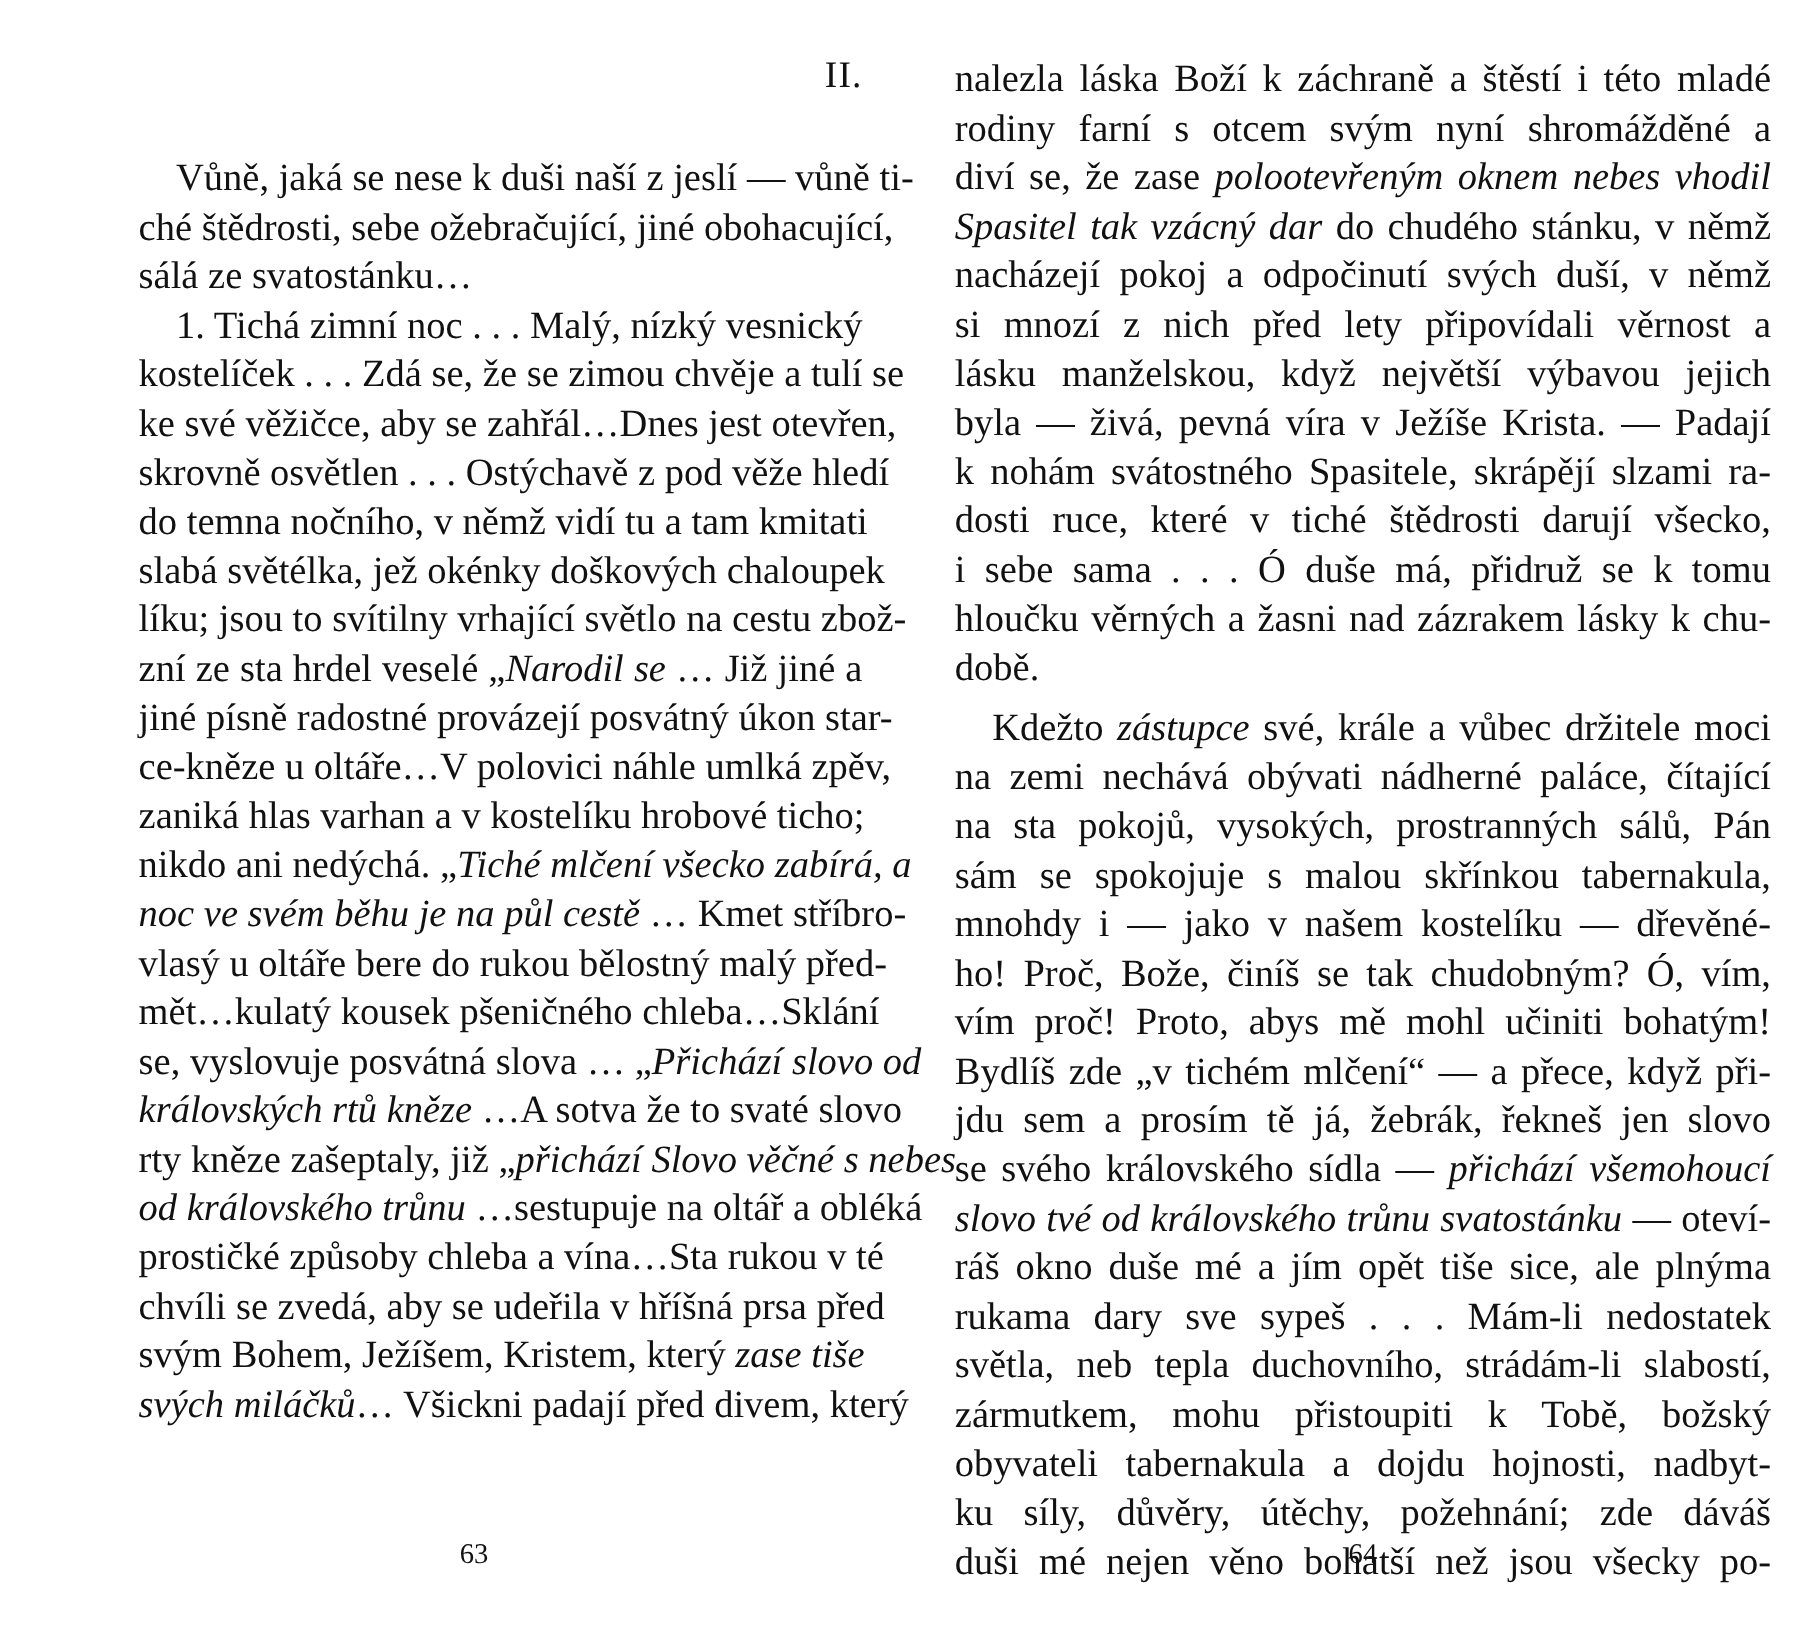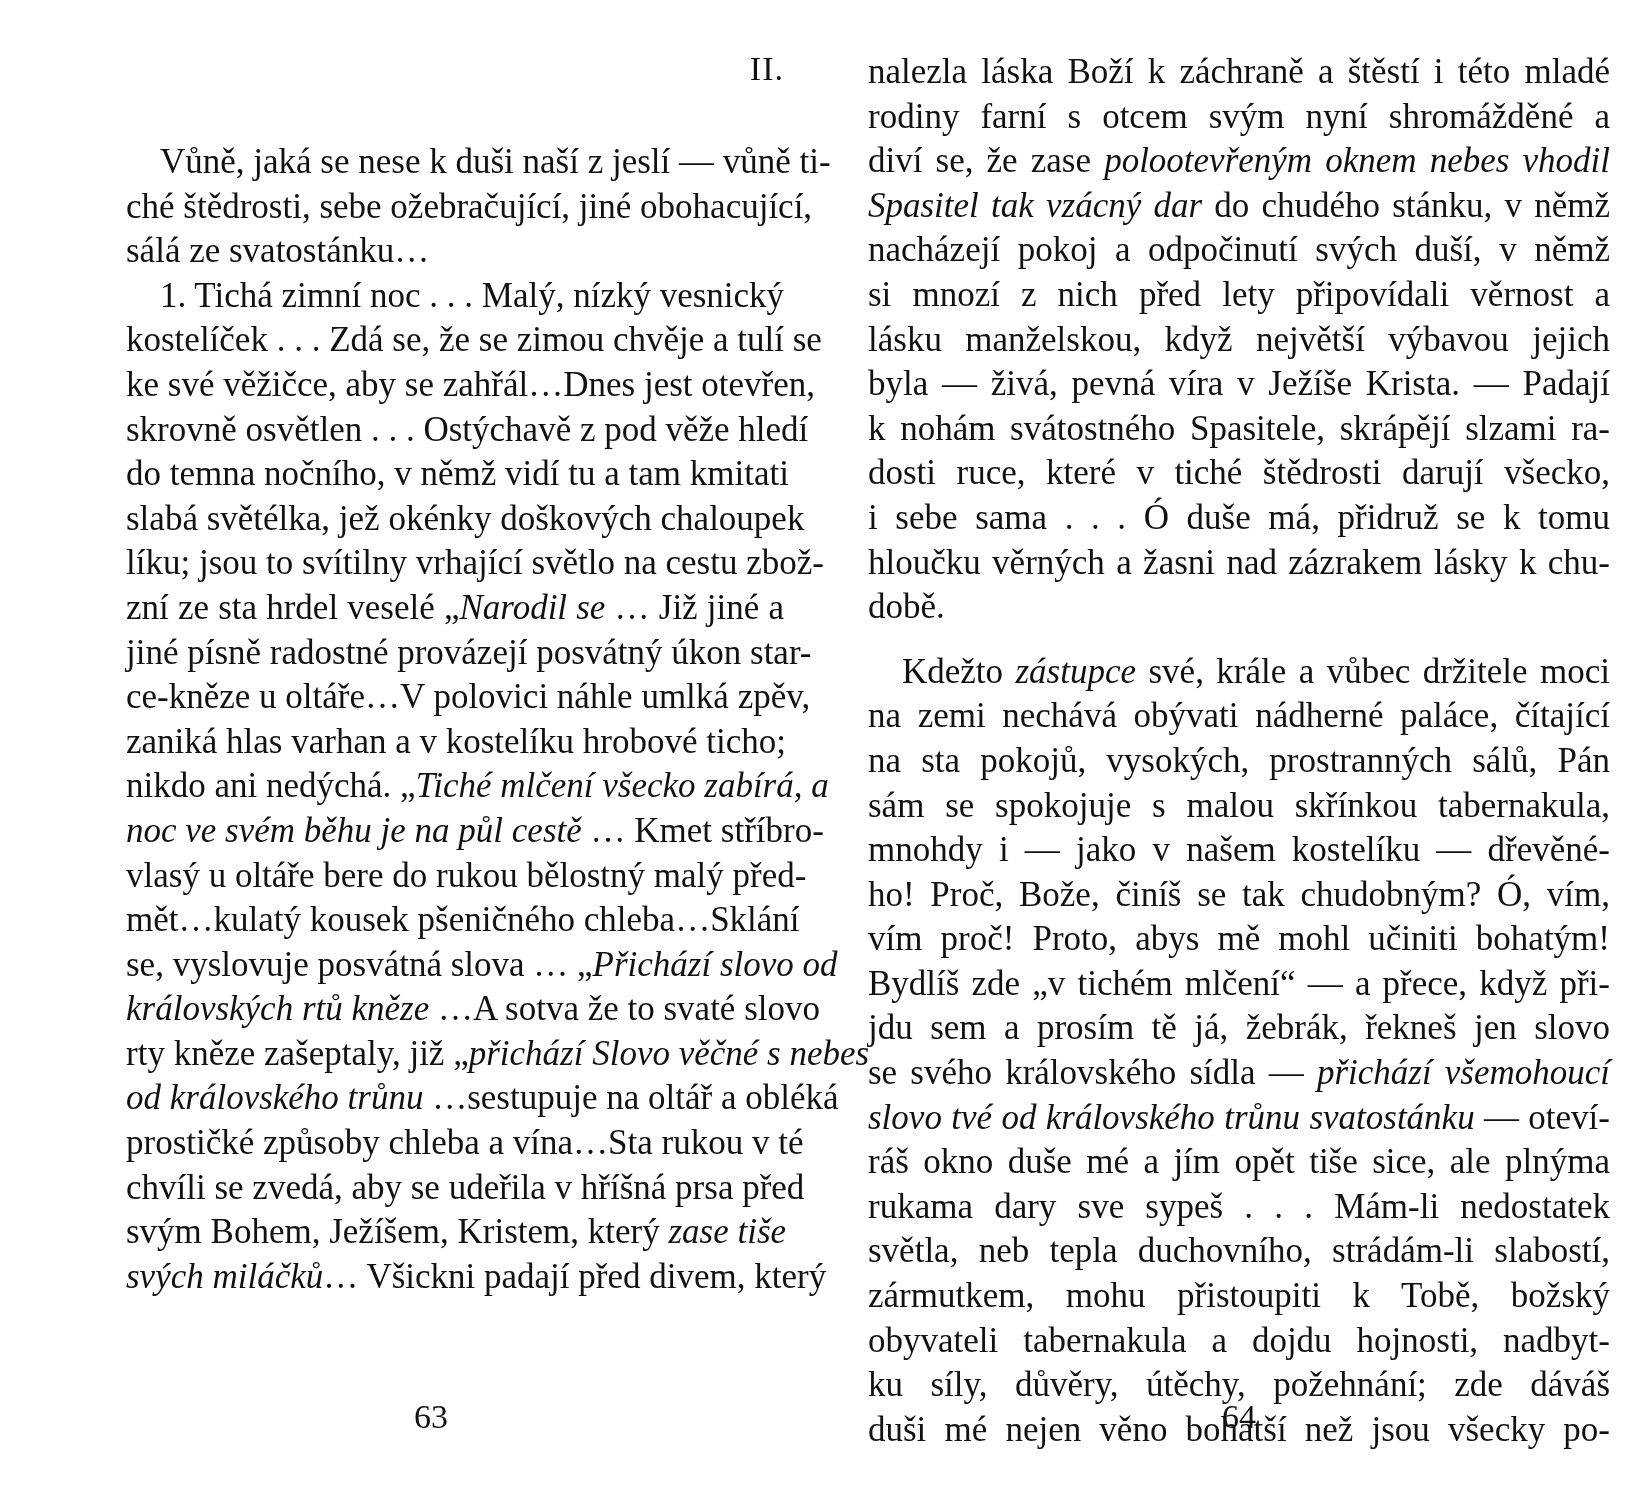--- a/index.html
+++ b/index.html
@@ -18,25 +18,25 @@
   .lines { position: absolute; left: 0; right: 0; }
   #page-left .lines { top: 140px; margin-left: 48px; }
   #page-right .lines { top: 50px; }
   .line {
     height: 44.6px; line-height: 44.6px; font-size: 35px;
     white-space: nowrap; text-align: justify; text-align-last: justify;
     overflow: visible;
   }
   .line.indent { padding-left: 34px; }
   .line.last { text-align-last: left; }
-  .line.gap { margin-top: 20px; }
+  .line.gap { margin-top: 10px; }
   .line i { font-style: italic; }
   .folio {
     position: absolute; left: 0; right: 0; top: 1398px; text-align: center;
-    font-size: 34px;
+    font-size: 26px;
   }
 </style>
 </head>
 <body>
 
 <div class="page" id="page-left">
   <div class="heading">II.</div>
   <div class="lines">
       <div class="line indent"><span>Vůně, jaká se nese k duši naší z jeslí — vůně ti-</span></div>
       <div class="line"><span>ché štědrosti, sebe ožebračující, jiné obohacující,</span></div>

